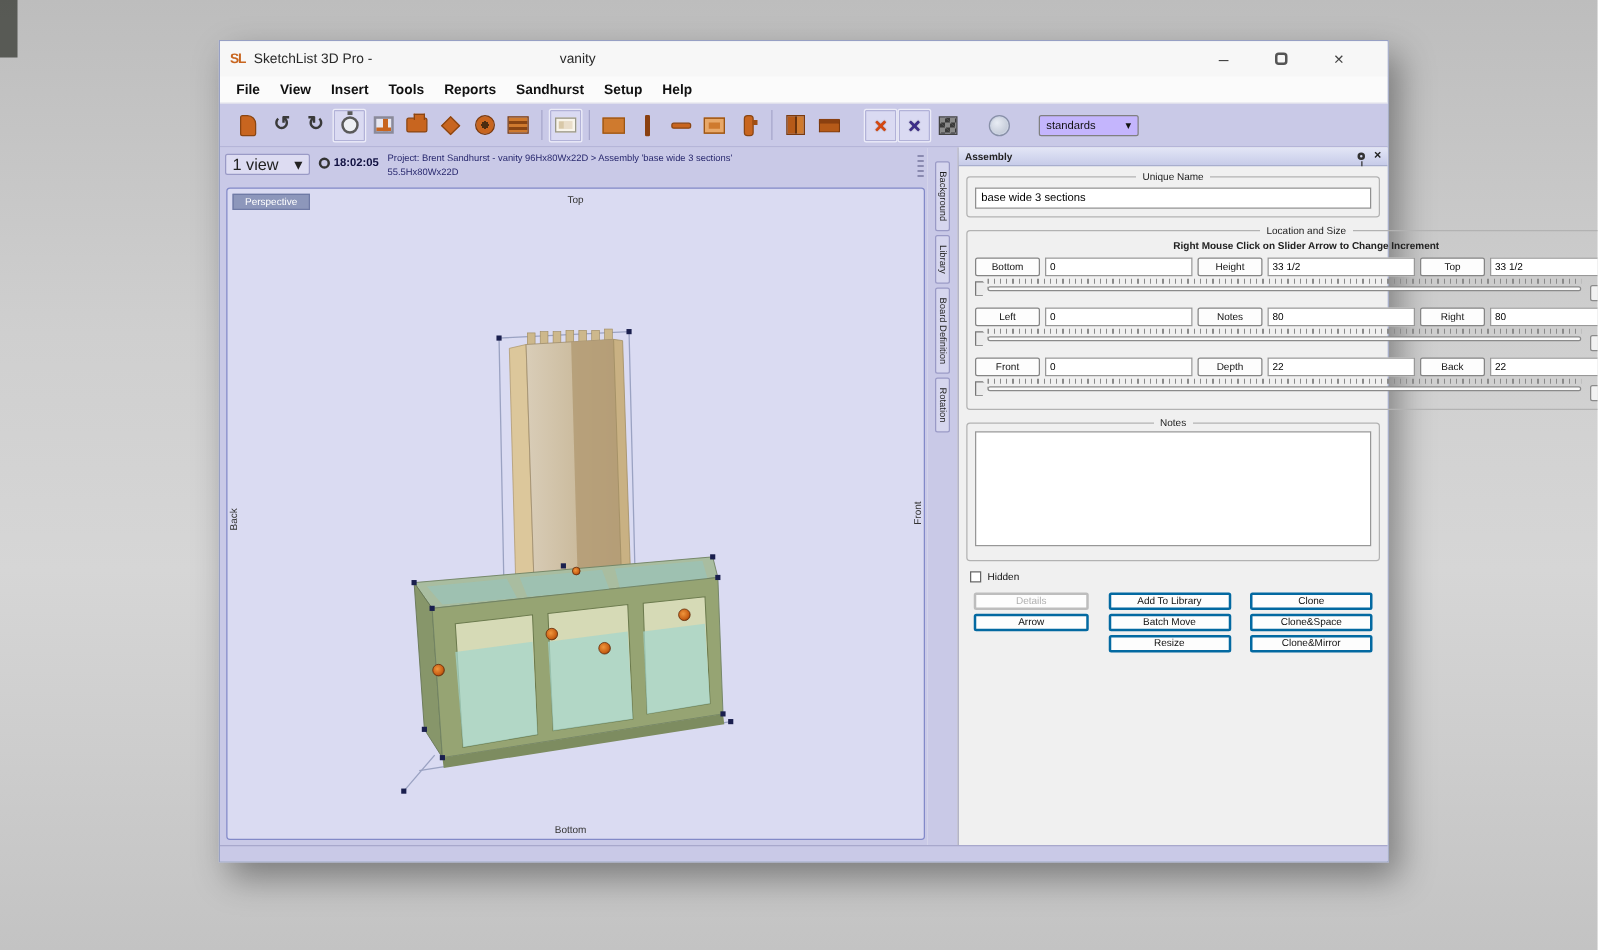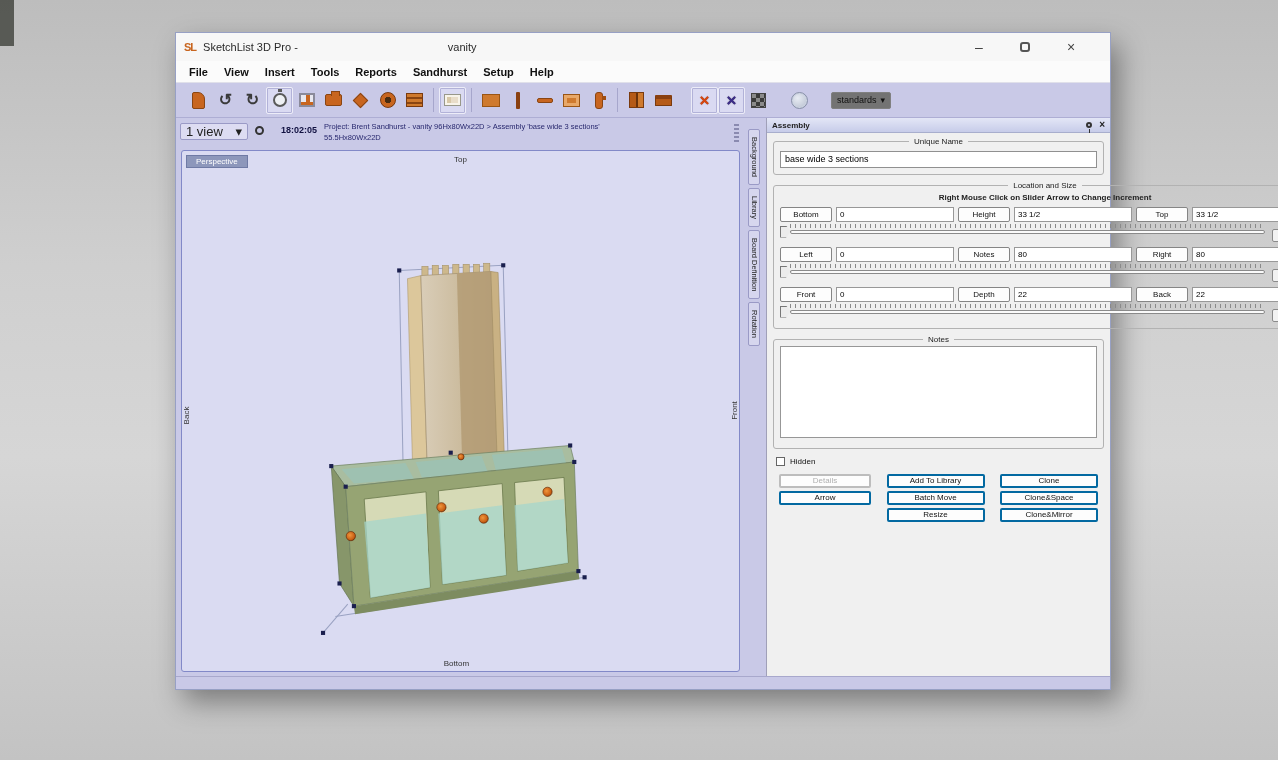--- a/index.html
+++ b/index.html
@@ -46,29 +46,29 @@
   .i-clamp::after{content:"";position:absolute;right:-4px;top:3px;width:4px;height:4px;background:#a04e12}
   .i-door{width:15px;height:16px;background:linear-gradient(90deg,#b55a18 0 6px,#6a330c 6px 8px,#cf7a2e 8px);border:1px solid #7a3a0e}
   .i-drawer{width:17px;height:11px;background:#b55a18;border:1px solid #7a3a0e;border-top:4px solid #8a4010;border-radius:1px}
   .i-xorange{color:#d8470f;font-size:17px;font-weight:900;line-height:17px;text-shadow:0 0 1px #7a2a08}
   .i-xpurple{color:#3c2c8a;font-size:17px;font-weight:900;line-height:17px;text-shadow:0 0 1px #1a1040}
   .i-checker{width:15px;height:15px;border:1px solid #444;background:
     linear-gradient(45deg,#3a3a3a 25%,transparent 25%,transparent 75%,#3a3a3a 75%),
     linear-gradient(45deg,#3a3a3a 25%,#8a8a8a 25%,#8a8a8a 75%,#3a3a3a 75%);
     background-size:8px 8px;background-position:0 0,4px 4px}
   .i-globe{width:17px;height:17px;border:1px solid #8890a8;border-radius:50%;background:radial-gradient(circle at 38% 35%,#e8ecf4,#b4bccc);box-shadow:inset 0 0 0 1px #cdd4e2}
-  .standards-dd{margin-left:18px;width:60px;height:17px;background:#737373;border:1px solid #808080;font-size:9px;color:#111;display:flex;align-items:center;justify-content:space-between;padding:0 5px;border-radius:2px}
+  .standards-dd{margin-left:18px;width:80px;height:17px;background:#c4b5fd;border:1px solid #808080;font-size:9px;color:#111;display:flex;align-items:center;justify-content:space-between;padding:0 5px;border-radius:2px}
 
   
   .main{flex:1;display:flex;min-height:0}
   .left-col{width:566px;display:flex;flex-direction:column;flex:0 0 auto}
 
   .infobar{height:30px;background:#c9c9e7;display:flex;align-items:flex-start;padding:2px 3px 0 4px;gap:7px;flex:0 0 auto}
   .view-dd{width:68px;height:17px;background:#dddcf2;border:1px solid #9a9ac6;font-size:13px;color:#222;display:flex;align-items:center;justify-content:space-between;padding:0 5px;margin-top:3px;border-radius:2px;flex:0 0 auto}
-  .clockwrap{display:flex;gap:17px;margin-top:5px;align-items:center;flex:0 0 auto}
+  .clockwrap{display:flex;gap:3px;margin-top:5px;align-items:center;flex:0 0 auto}
   .clock-icon{width:9px;height:9px;border:2px solid #333;border-radius:50%}
   .time{font-size:9px;font-weight:bold;color:#101040}
   .proj{font-size:7.5px;color:#28286e;line-height:1.4;margin-top:2px;flex:1}
   .grip{width:5px;height:18px;margin-top:4px;background:repeating-linear-gradient(180deg,#8a8ab0 0 2px,#c9c9e7 2px 4px);flex:0 0 auto}
 
   .viewport-area{flex:1;background:#c9c9e7;padding:2px 2px 4px 5px;display:flex;min-height:0}
   .viewport{flex:1;background:#dadbf2;border:1px solid #8289c8;border-radius:3px;position:relative;overflow:hidden}
   .vp-badge{position:absolute;left:4px;top:4px;background:#8d97bb;color:#fff;font-size:8px;padding:1px 9px;border:1px solid #6f7aa5;z-index:3}
   .vp-top{position:absolute;top:4px;left:50%;transform:translateX(-50%);font-size:8px;color:#333;z-index:3}
   .vp-bottom{position:absolute;bottom:3px;left:47%;font-size:8px;color:#333;z-index:3}

